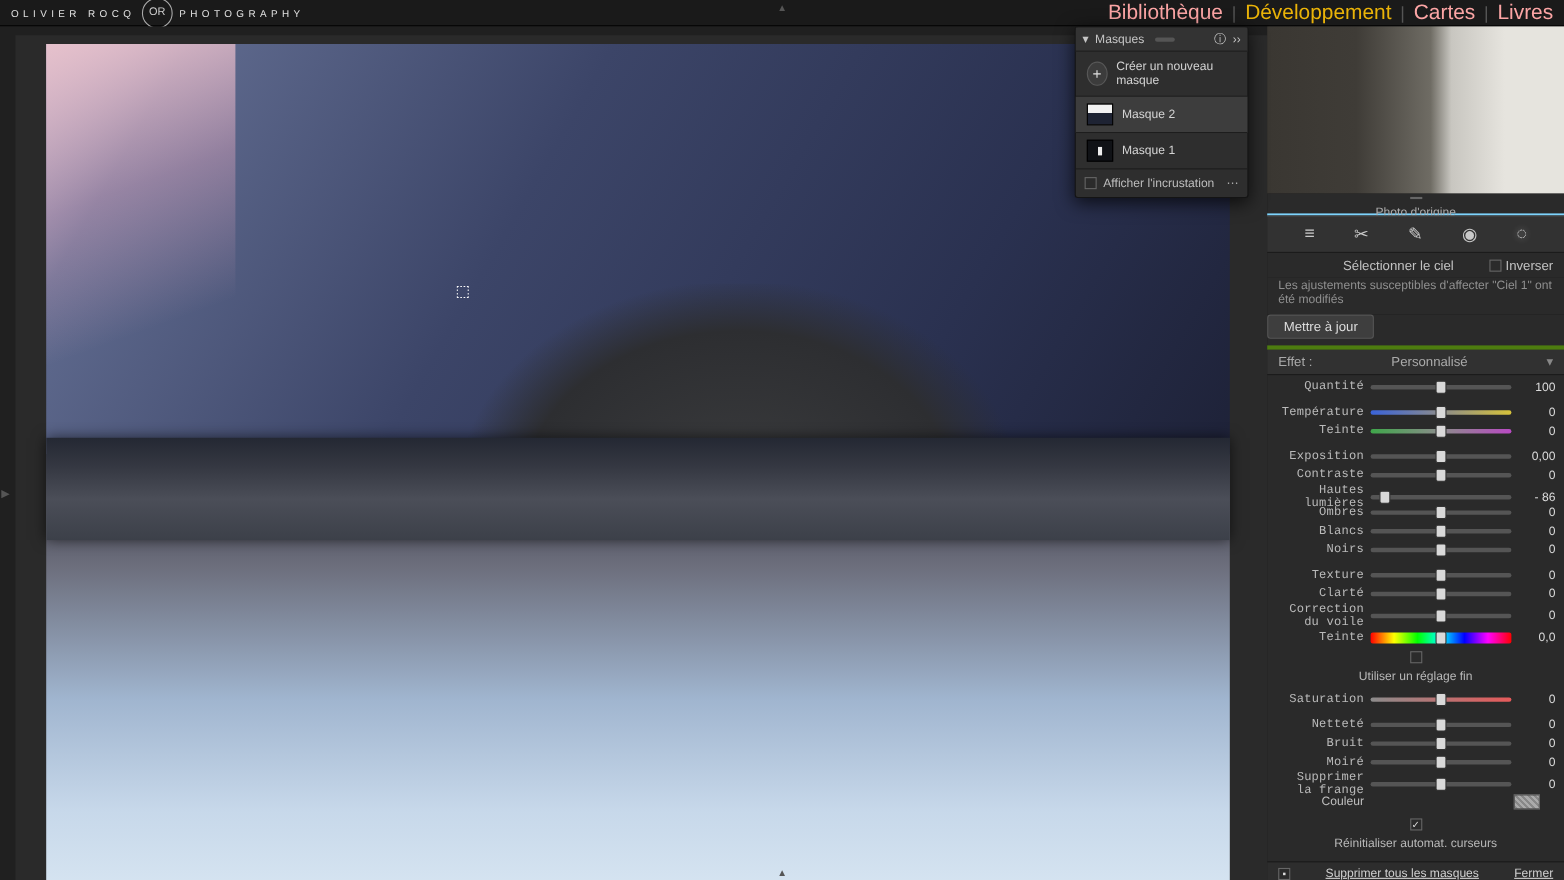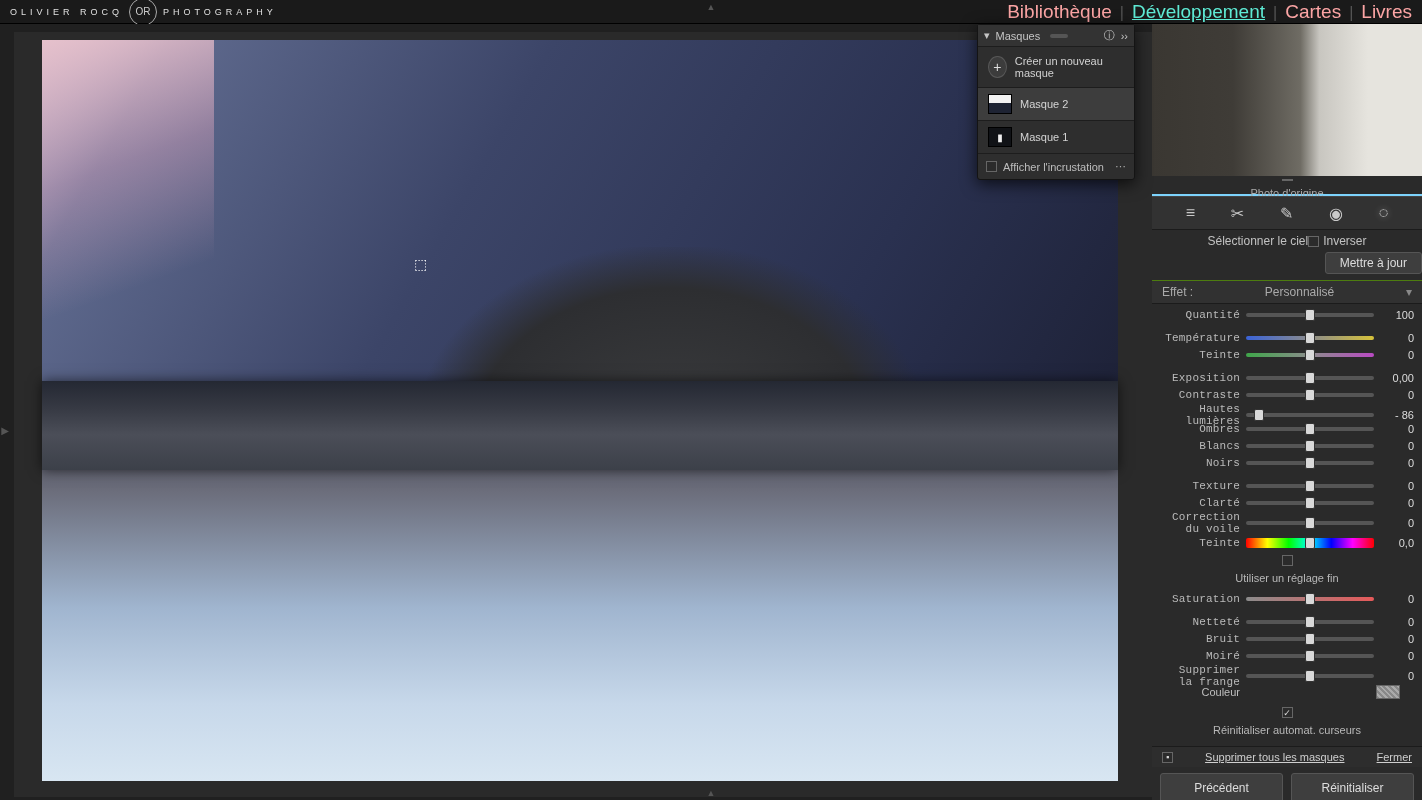--- a/index.html
+++ b/index.html
@@ -4,43 +4,43 @@
 <style>
 * { box-sizing: border-box; margin: 0; padding: 0; font-family: "Segoe UI", Helvetica, Arial, sans-serif; }
 body { background: #181818; color: #bfbfbf; width: 1422px; height: 800px; overflow: hidden; }
 
 .top-bar { height: 24px; background: #1a1a1a; display: flex; align-items: center; justify-content: space-between; padding: 0 10px; border-bottom: 1px solid #000; }
 .logo { display: flex; align-items: center; gap: 6px; color: #e0e0e0; font-size: 9px; letter-spacing: 4px; font-weight:300; }
 .logo-ring { width: 28px; height: 28px; border: 1px solid #aaa; border-radius: 50%; display:flex;align-items:center;justify-content:center;font-size:10px;letter-spacing:0;color:#ccc; }
 .nav { display: flex; align-items: baseline; gap: 8px; font-size: 19px; color:#888; }
 .nav span.sep { color:#555; font-size:16px;}
 .nav a { color: #fca5a5; text-decoration: none; }
-.nav a.active { color: #5eead4; font-weight:500;text-decoration:underline; }
+.nav a.active { color: #eab308; font-weight:500; }
 
 .workspace { display: grid; grid-template-columns: 1fr 270px; height: 746px; position:relative;}
 .canvas-area { background:#202020; position:relative; padding:8px;}
 .canvas-frame { position:absolute; left:14px; right:0; top:8px; bottom:16px; background:#2a2a2a; overflow:hidden;}
 .photo { position:absolute; left:28px; right:34px; top:8px; bottom:16px; display:flex;flex-direction:column;}
 .sky { flex: 0 0 48%; background: linear-gradient(120deg, #9598b5 0%, #5f6a8e 10%, #3c4568 40%, #2a3150 75%, #1e2238 100%);}
 .sky::after{content:"";position:absolute;left:0;top:0;width:16%;height:50%;background:linear-gradient(160deg,#e6c1cc 0%,rgba(255,183,205,0.35) 35%,transparent 65%);pointer-events:none;}
 .ground { flex:1; background: linear-gradient(180deg,#373843 0%, #6c6e7c 25%, #a0b5cf 55%, #c7d8ea 80%, #d8e6f2 100%);}
 .horizon-band{position:absolute;left:0;right:0;top:46%;height:12%;background:linear-gradient(180deg,#242833 0%,#363943 30%,#4b4e58 60%,#3c4049 100%);box-shadow:0 0 12px rgba(0,0,0,.6);}
 .hill{position:absolute;left:35%;right:18%;top:28%;height:25%;background:radial-gradient(ellipse at 50% 100%, #3b3c3e 0%, #2d2e31 55%, transparent 72%);border-radius:120px 180px 0 0/90px 140px 0 0;}
 .cursor { position:absolute; left:414px; top:232px; font-size:14px; color:#fff;}
 .tiny-arrow { position:absolute; left:50%; transform:translateX(-50%); font-size:9px; color:#555; }
 
 .right-col { display:flex; flex-direction:column; position:relative;}
 .webcam { height:152px; background: linear-gradient(90deg,#3a3732 0%, #3f3c37 30%, #6f6c64 55%, #c8c6c0 62%, #e6e4de 80%);}
 .pd-row { height:20px; padding:3px 6px; display:flex;align-items:center;gap:6px;font-size:11px;color:#aaa; background:#2a2a2a;border-bottom:2px solid #7dd3fc;flex-direction:column;}
 .toolstrip { height:34px; background:#323232; border-top:1px solid #444;border-bottom:1px solid #1b1b1b;display:flex;align-items:center;justify-content:space-around;padding:0 16px;}
 .toolstrip .ticon{color:#c9c9c9;font-size:16px;}
 .ticon.active{color:#fff;filter:drop-shadow(0 0 3px #fff);}
-.sel-row { padding:4px 10px; font-size:12px;color:#c2c2c2;display:flex;justify-content:center;align-items:center;background:#2a2a2a;}
+.sel-row { padding:4px 10px; font-size:12px;color:#c2c2c2;display:flex;justify-content:flex-end;align-items:center;background:#2a2a2a;gap:32px;}
 .hint { padding:2px 10px 8px; font-size:11px;color:#8f8f8f;background:#2a2a2a;}
-.upd-wrap{display:flex;justify-content:flex-end;background:#2a2a2a;padding-bottom:6px;border-bottom:1px solid #4d7c0f;}
+.upd-wrap{display:flex;justify-content:flex-start;background:#2a2a2a;padding-bottom:6px;border-bottom:4px solid #4d7c0f;}
 .btn { background:#3e3e3e;border:1px solid #555;color:#ddd;border-radius:3px;padding:3px 14px;font-size:12px;cursor:pointer;}
 .effect-bar{display:flex;justify-content:space-between;padding:4px 10px;font-size:12px;background:#313131;color:#aaa;border-bottom:1px solid #1b1b1b;}
 .sliders { flex:1; overflow-y:auto; background:#2a2a2a; padding:2px 8px 4px; }
 .sliders::-webkit-scrollbar{width:8px;} .sliders::-webkit-scrollbar-thumb{background:#3e3e3e;border-radius:4px;}
 .srow { display:grid; grid-template-columns: 80px 1fr 34px; align-items:center; gap:6px; height:17px; font-size:11px; color:#bababa;}
 .srow.spaced{margin-top:6px;}
 .srow .lbl{ text-align:right; letter-spacing:.2px;font-family:Liberation Mono, monospace;}
 .srow .val{ text-align:right; color:#dcdcdc;font-size:11px;}
 .track { position:relative; height:4px; background:#555;border-radius:2px;}
 .track.temp{background:linear-gradient(90deg,#3a63d8,#8c8c8c,#d6c23a);}
@@ -150,20 +150,21 @@
       <span class="ticon">◉</span>
       <span class="ticon active">◌</span>
     </div>
     <div class="sel-row">
       <span>Sélectionner le ciel</span>
       <span style="display:flex;align-items:center;gap:4px;">
         <span class="chk"></span>
         <span>Inverser</span>
       </span>
     </div>
+    <div class="hint">Les ajustements susceptibles d'affecter "Ciel 1" ont été modifiés</div>
     <div class="upd-wrap">
         <button class="btn">Mettre à jour</button>
       </div>
     <div class="effect-bar">
       <span>Effet :</span>
       <span>Personnalisé</span>
       <span style="color:#888;">▾</span>
     </div>
 
     <div class="sliders" id="sliders">

